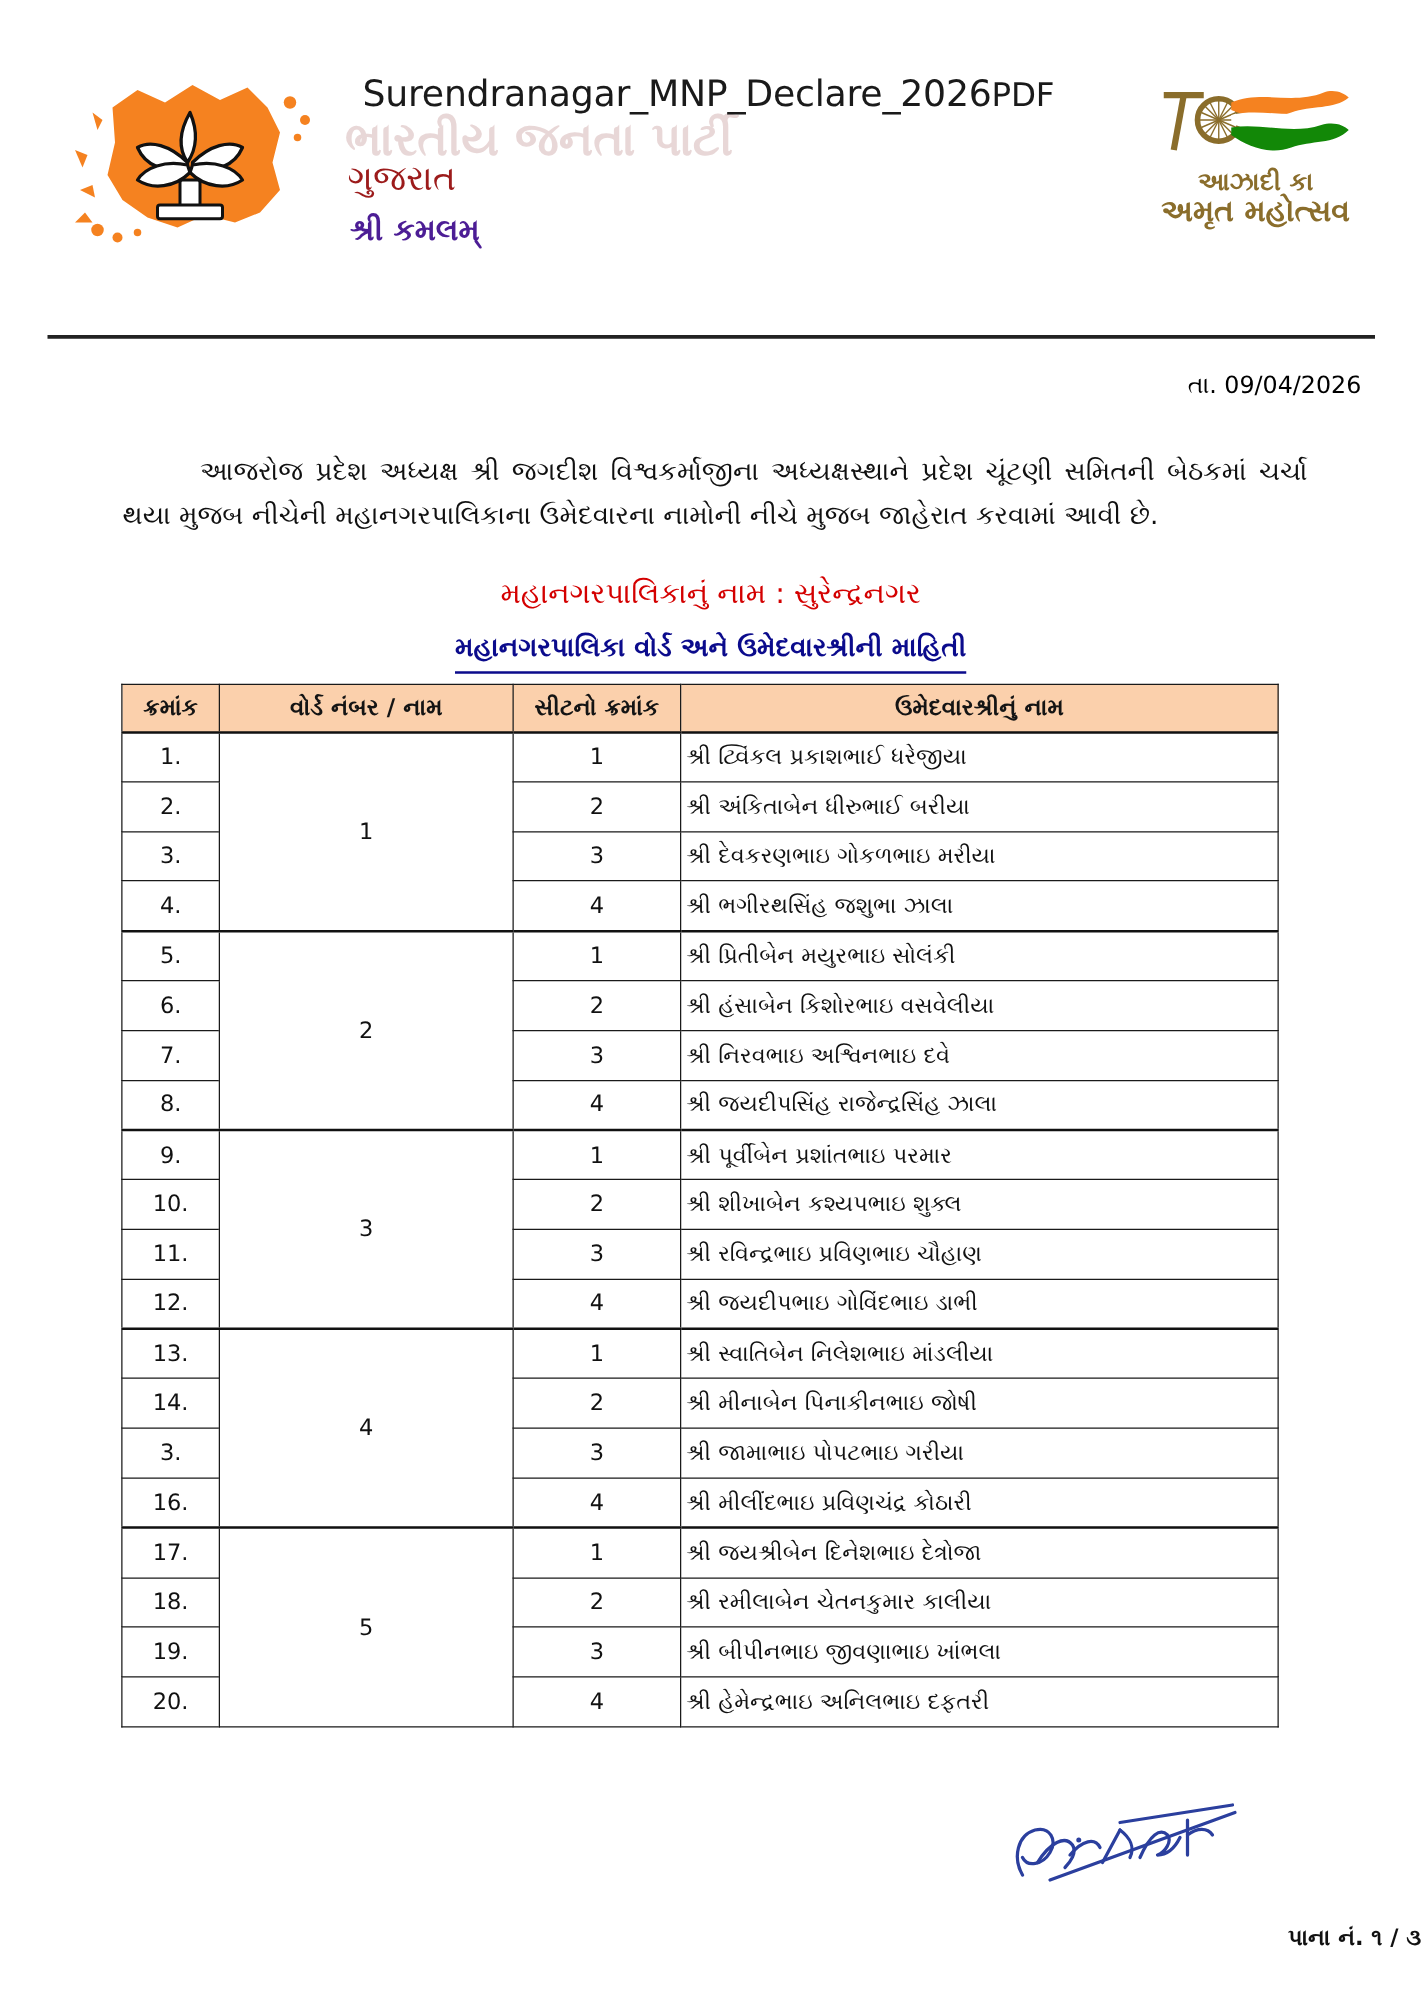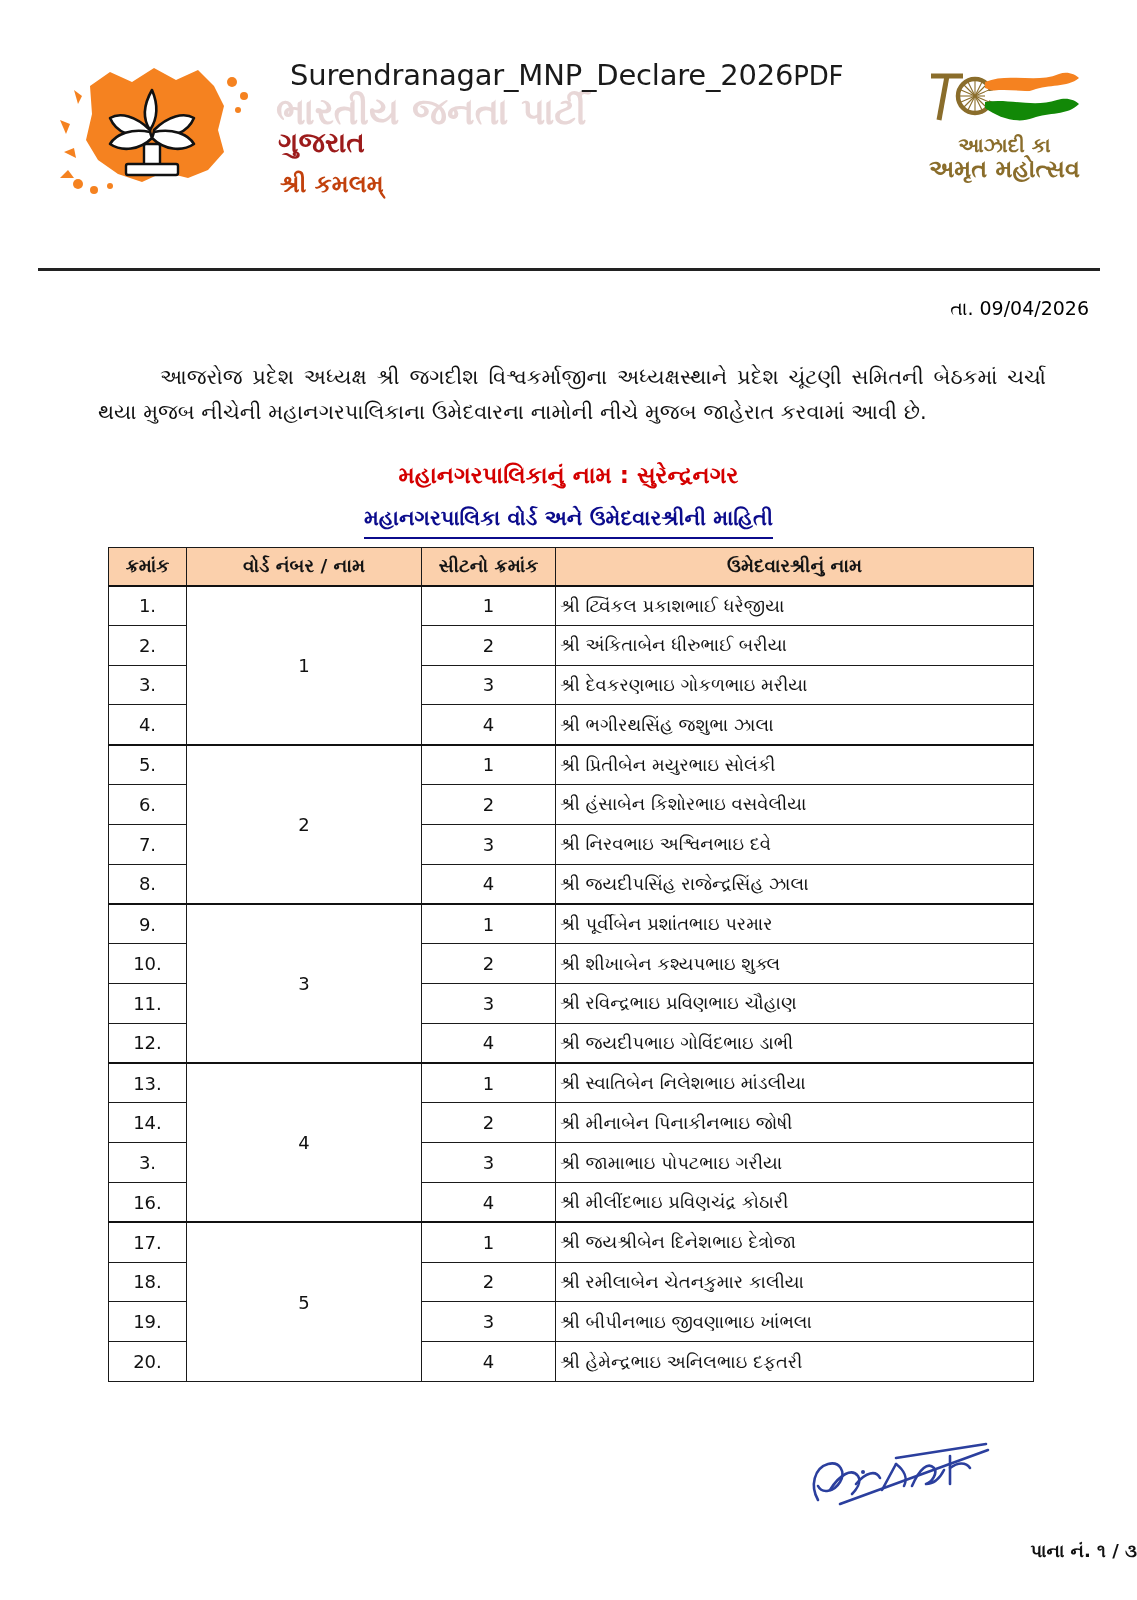--- a/index.html
+++ b/index.html
@@ -56,33 +56,33 @@
     z-index: 2;
     font-family: "DejaVu Sans", sans-serif;
     text-align: right;
   }
 
   .state-name {
     position: absolute;
     left: 278px;
     top: 126px;
     font-size: 28px;
-    font-weight: bold;
+    font-weight: normal;
     color: #9c1b1b;
     font-family: "DejaVu Sans", sans-serif;
     z-index: 4;
   }
 
   .kamalam {
     position: absolute;
     left: 280px;
     top: 170px;
     font-size: 24px;
     font-weight: bold;
-    color: #c2410c;
+    color: #4c1d95;
     font-family: "DejaVu Sans", sans-serif;
     z-index: 4;
   }
 
   .azadi-logo {
     position: absolute;
     right: 35px;
     top: 62px;
     width: 195px;
     height: 130px;
@@ -153,21 +153,21 @@
     color: #101010;
   }
 
   
   .heading-mnp {
     position: absolute;
     top: 462px;
     left: 0; right: 0;
     text-align: center;
     font-size: 23px;
-    font-weight: bold;
+    font-weight: normal;
     color: #d40000;
     font-family: "DejaVu Sans", sans-serif;
   }
   .heading-ward {
     position: absolute;
     top: 506px;
     left: 0; right: 0;
     text-align: center;
     font-size: 21px;
     font-weight: bold;
@@ -183,21 +183,20 @@
   .table-wrap {
     position: absolute;
     left: 97px;
     top: 547px;
     width: 925px;
   }
   table.cand {
     border-collapse: collapse;
     width: 100%;
     table-layout: fixed;
-    margin-left: 11px;
   }
   table.cand th, table.cand td {
     border: 1.6px solid #1a1a1a;
     font-family: "DejaVu Sans", sans-serif;
   }
   table.cand thead th {
     background: #fbd0ac;
     font-size: 18.5px;
     font-weight: bold;
     color: #141414;

